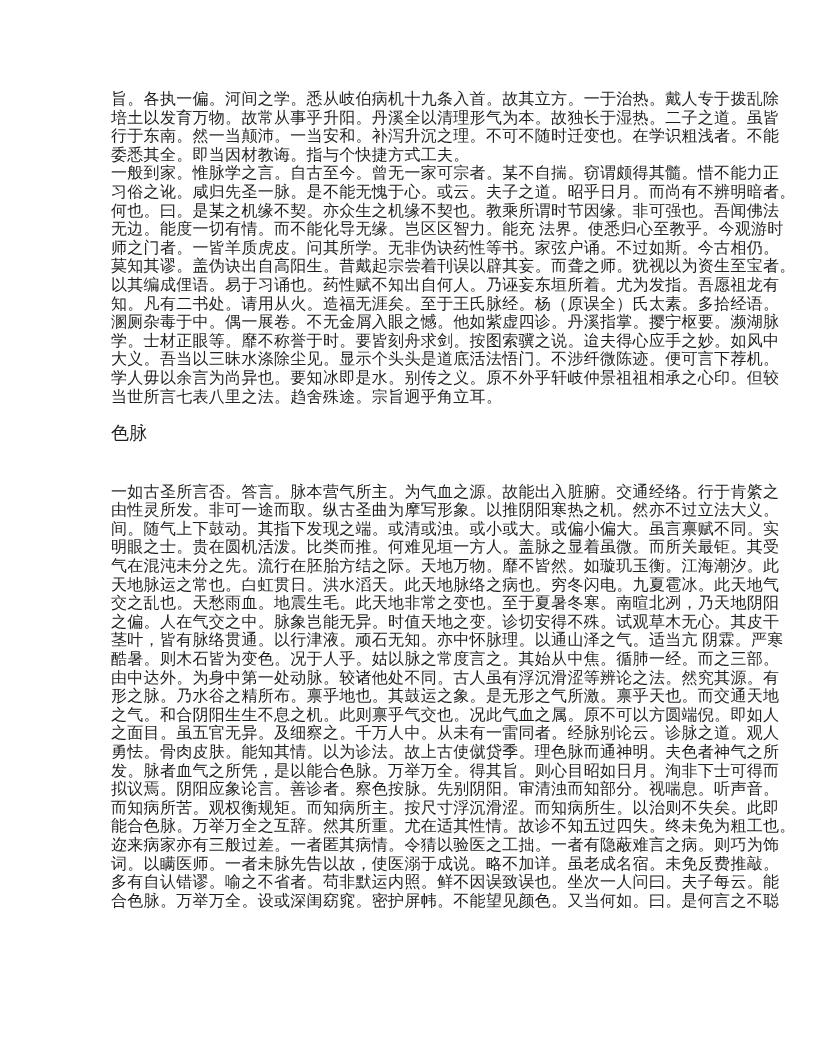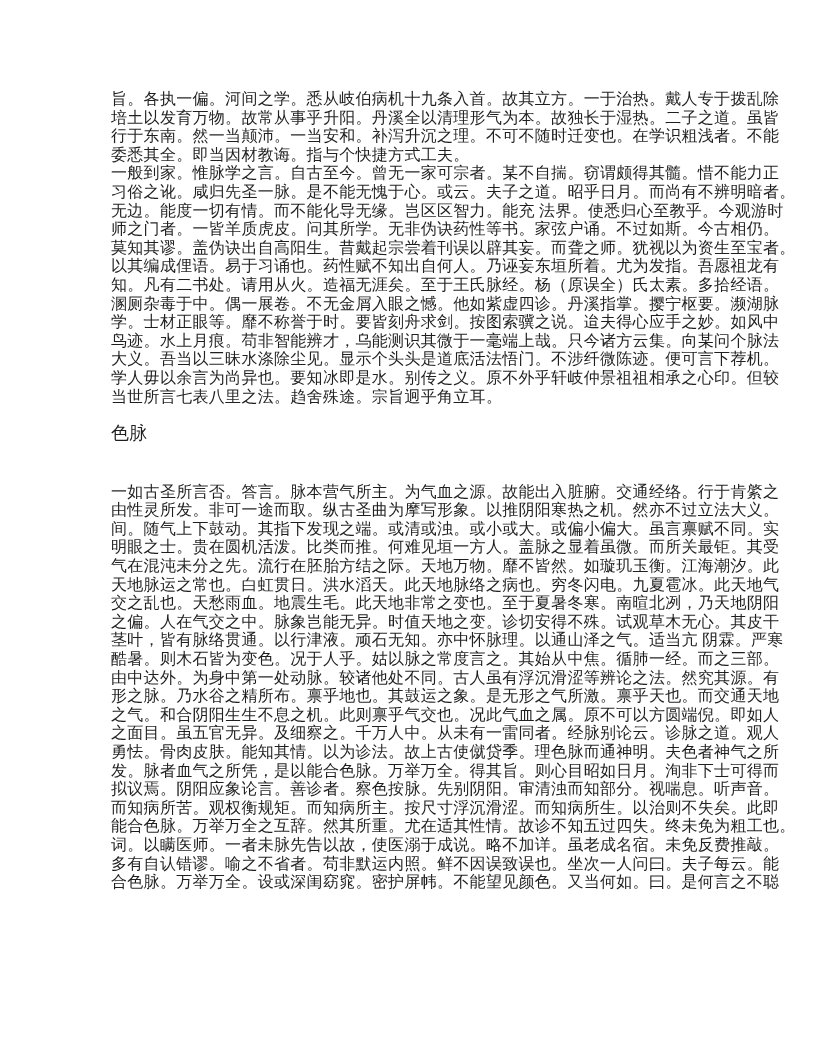--- a/index.html
+++ b/index.html
@@ -40,28 +40,28 @@
 
 <div class="page">
   <div class="content">
     <div class="text-block">
         <div class="line">旨。各执一偏。河间之学。悉从岐伯病机十九条入首。故其立方。一于治热。戴人专于拨乱除</div>
         <div class="line">培土以发育万物。故常从事乎升阳。丹溪全以清理形气为本。故独长于湿热。二子之道。虽皆</div>
         <div class="line">行于东南。然一当颠沛。一当安和。补泻升沉之理。不可不随时迁变也。在学识粗浅者。不能</div>
         <div class="line">委悉其全。即当因材教诲。指与个快捷方式工夫。</div>
         <div class="line">一般到家。惟脉学之言。自古至今。曾无一家可宗者。某不自揣。窃谓颇得其髓。惜不能力正</div>
         <div class="line">习俗之讹。咸归先圣一脉。是不能无愧于心。或云。夫子之道。昭乎日月。而尚有不辨明暗者。</div>
+        <div class="line">何也。曰。是某之机缘不契。亦众生之机缘不契也。教乘所谓时节因缘。非可强也。吾闻佛法</div>
         <div class="line">无边。能度一切有情。而不能化导无缘。岂区区智力。能充 法界。使悉归心至教乎。今观游时</div>
         <div class="line">师之门者。一皆羊质虎皮。问其所学。无非伪诀药性等书。家弦户诵。不过如斯。今古相仍。</div>
         <div class="line">莫知其谬。盖伪诀出自高阳生。昔戴起宗尝着刊误以辟其妄。而聋之师。犹视以为资生至宝者。</div>
         <div class="line">以其编成俚语。易于习诵也。药性赋不知出自何人。乃诬妄东垣所着。尤为发指。吾愿祖龙有</div>
         <div class="line">知。凡有二书处。请用从火。造福无涯矣。至于王氏脉经。杨（原误全）氏太素。多拾经语。</div>
         <div class="line">溷厕杂毒于中。偶一展卷。不无金屑入眼之憾。他如紫虚四诊。丹溪指掌。撄宁枢要。濒湖脉</div>
         <div class="line">学。士材正眼等。靡不称誉于时。要皆刻舟求剑。按图索骥之说。迨夫得心应手之妙。如风中</div>
-        <div class="line">鸟迹。水上月痕。苟非智能辨才，乌能测识其微于一毫端上哉。只今诸方云集。向某问个脉法</div>
         <div class="line">大义。吾当以三昧水涤除尘见。显示个头头是道底活法悟门。不涉纤微陈迹。便可言下荐机。</div>
         <div class="line">学人毋以余言为尚异也。要知冰即是水。别传之义。原不外乎轩岐仲景祖祖相承之心印。但较</div>
         <div class="line">当世所言七表八里之法。趋舍殊途。宗旨迥乎角立耳。</div>
       </div>
     <div class="heading">色脉</div>
     <div class="text-block">
         <div class="line">一如古圣所言否。答言。脉本营气所主。为气血之源。故能出入脏腑。交通经络。行于肯綮之</div>
         <div class="line">由性灵所发。非可一途而取。纵古圣曲为摩写形象。以推阴阳寒热之机。然亦不过立法大义。</div>
         <div class="line">间。随气上下鼓动。其指下发现之端。或清或浊。或小或大。或偏小偏大。虽言禀赋不同。实</div>
         <div class="line">明眼之士。贵在圆机活泼。比类而推。何难见垣一方人。盖脉之显着虽微。而所关最钜。其受</div>
@@ -73,18 +73,19 @@
         <div class="line">酷暑。则木石皆为变色。况于人乎。姑以脉之常度言之。其始从中焦。循肺一经。而之三部。</div>
         <div class="line">由中达外。为身中第一处动脉。较诸他处不同。古人虽有浮沉滑涩等辨论之法。然究其源。有</div>
         <div class="line">形之脉。乃水谷之精所布。禀乎地也。其鼓运之象。是无形之气所激。禀乎天也。而交通天地</div>
         <div class="line">之气。和合阴阳生生不息之机。此则禀乎气交也。况此气血之属。原不可以方圆端倪。即如人</div>
         <div class="line">之面目。虽五官无异。及细察之。千万人中。从未有一雷同者。经脉别论云。诊脉之道。观人</div>
         <div class="line">勇怯。骨肉皮肤。能知其情。以为诊法。故上古使僦贷季。理色脉而通神明。夫色者神气之所</div>
         <div class="line">发。脉者血气之所凭，是以能合色脉。万举万全。得其旨。则心目昭如日月。洵非下士可得而</div>
         <div class="line">拟议焉。阴阳应象论言。善诊者。察色按脉。先别阴阳。审清浊而知部分。视喘息。听声音。</div>
         <div class="line">而知病所苦。观权衡规矩。而知病所主。按尺寸浮沉滑涩。而知病所生。以治则不失矣。此即</div>
         <div class="line">能合色脉。万举万全之互辞。然其所重。尤在适其性情。故诊不知五过四失。终未免为粗工也。</div>
+        <div class="line">迩来病家亦有三般过差。一者匿其病情。令猜以验医之工拙。一者有隐蔽难言之病。则巧为饰</div>
         <div class="line">词。以瞒医师。一者未脉先告以故，使医溺于成说。略不加详。虽老成名宿。未免反费推敲。</div>
         <div class="line">多有自认错谬。喻之不省者。苟非默运内照。鲜不因误致误也。坐次一人问曰。夫子每云。能</div>
         <div class="line">合色脉。万举万全。设或深闺窈窕。密护屏帏。不能望见颜色。又当何如。曰。是何言之不聪</div>
       </div>
   </div>
 </div>
 
 </body></html>

